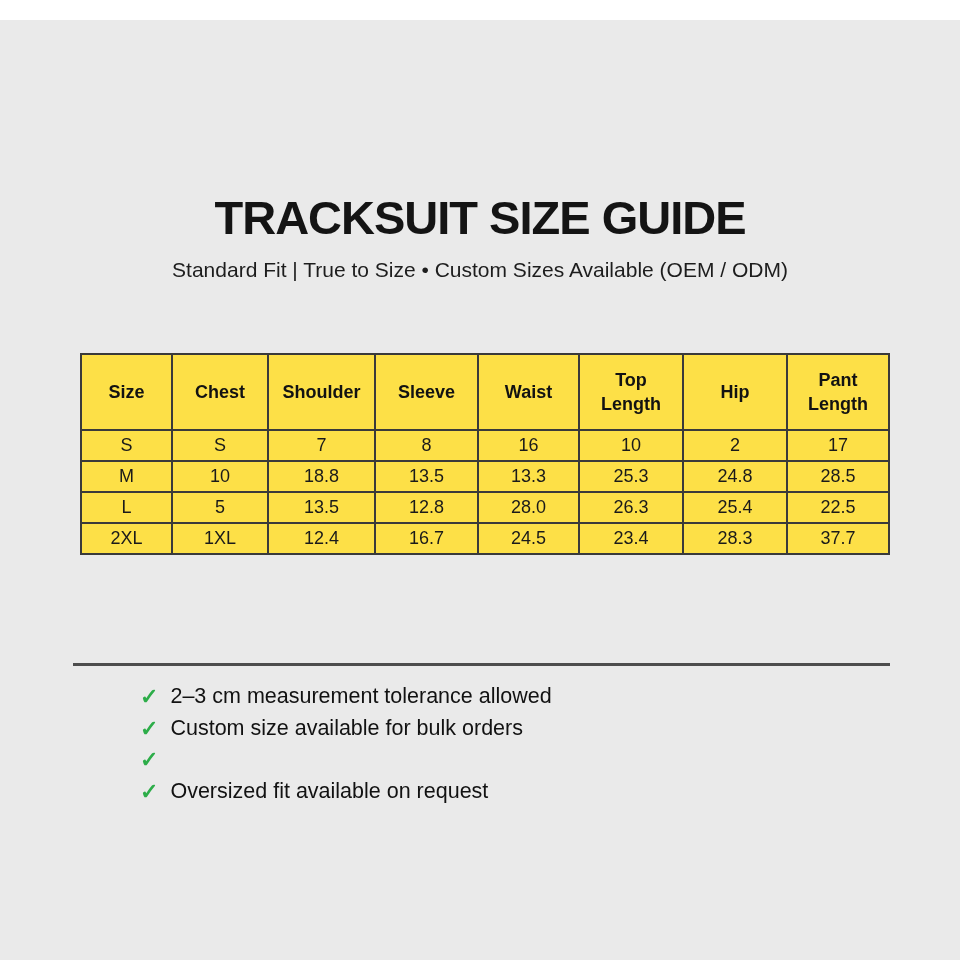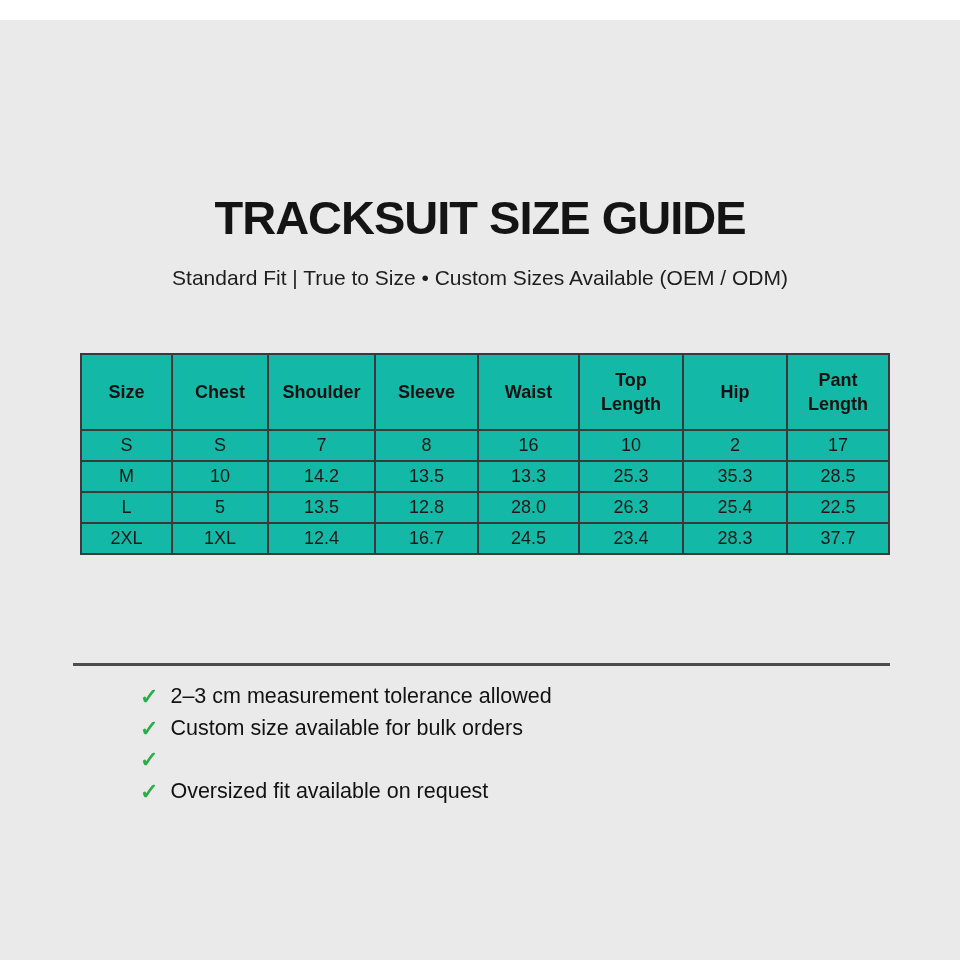--- a/index.html
+++ b/index.html
@@ -20,37 +20,37 @@
     width: 100%;
     margin: 0;
     text-align: center;
     font-size: 47px;
     font-weight: 800;
     letter-spacing: -1px;
     color: #141414;
   }
   .subtitle {
     position: absolute;
-    top: 246px;
+    top: 238px;
     left: 0;
     width: 100%;
     margin: 0;
     text-align: center;
     font-size: 21px;
     font-weight: 400;
     color: #1d1d1d;
   }
   .size-table {
     position: absolute;
     top: 333px;
     left: 80px;
     width: 808px;
     border-collapse: collapse;
     table-layout: fixed;
-    background: #14b8a6;
+    background: #fde047;
   }
   .size-table th, .size-table td {
     border: 2px solid #3a3a3a;
     text-align: center;
     vertical-align: middle;
     padding: 0 4px;
     overflow: hidden;
   }
   .size-table th {
     height: 74px;
@@ -143,25 +143,25 @@
           <td>7</td>
           <td>8</td>
           <td>16</td>
           <td>10</td>
           <td>2</td>
           <td>17</td>
         </tr>
         <tr>
           <td>M</td>
           <td>10</td>
-          <td>14.2</td>
+          <td>18.8</td>
           <td>13.5</td>
           <td>13.3</td>
           <td>25.3</td>
-          <td>35.3</td>
+          <td>24.8</td>
           <td>28.5</td>
         </tr>
         <tr>
           <td>L</td>
           <td>5</td>
           <td>13.5</td>
           <td>12.8</td>
           <td>28.0</td>
           <td>26.3</td>
           <td>25.4</td>

